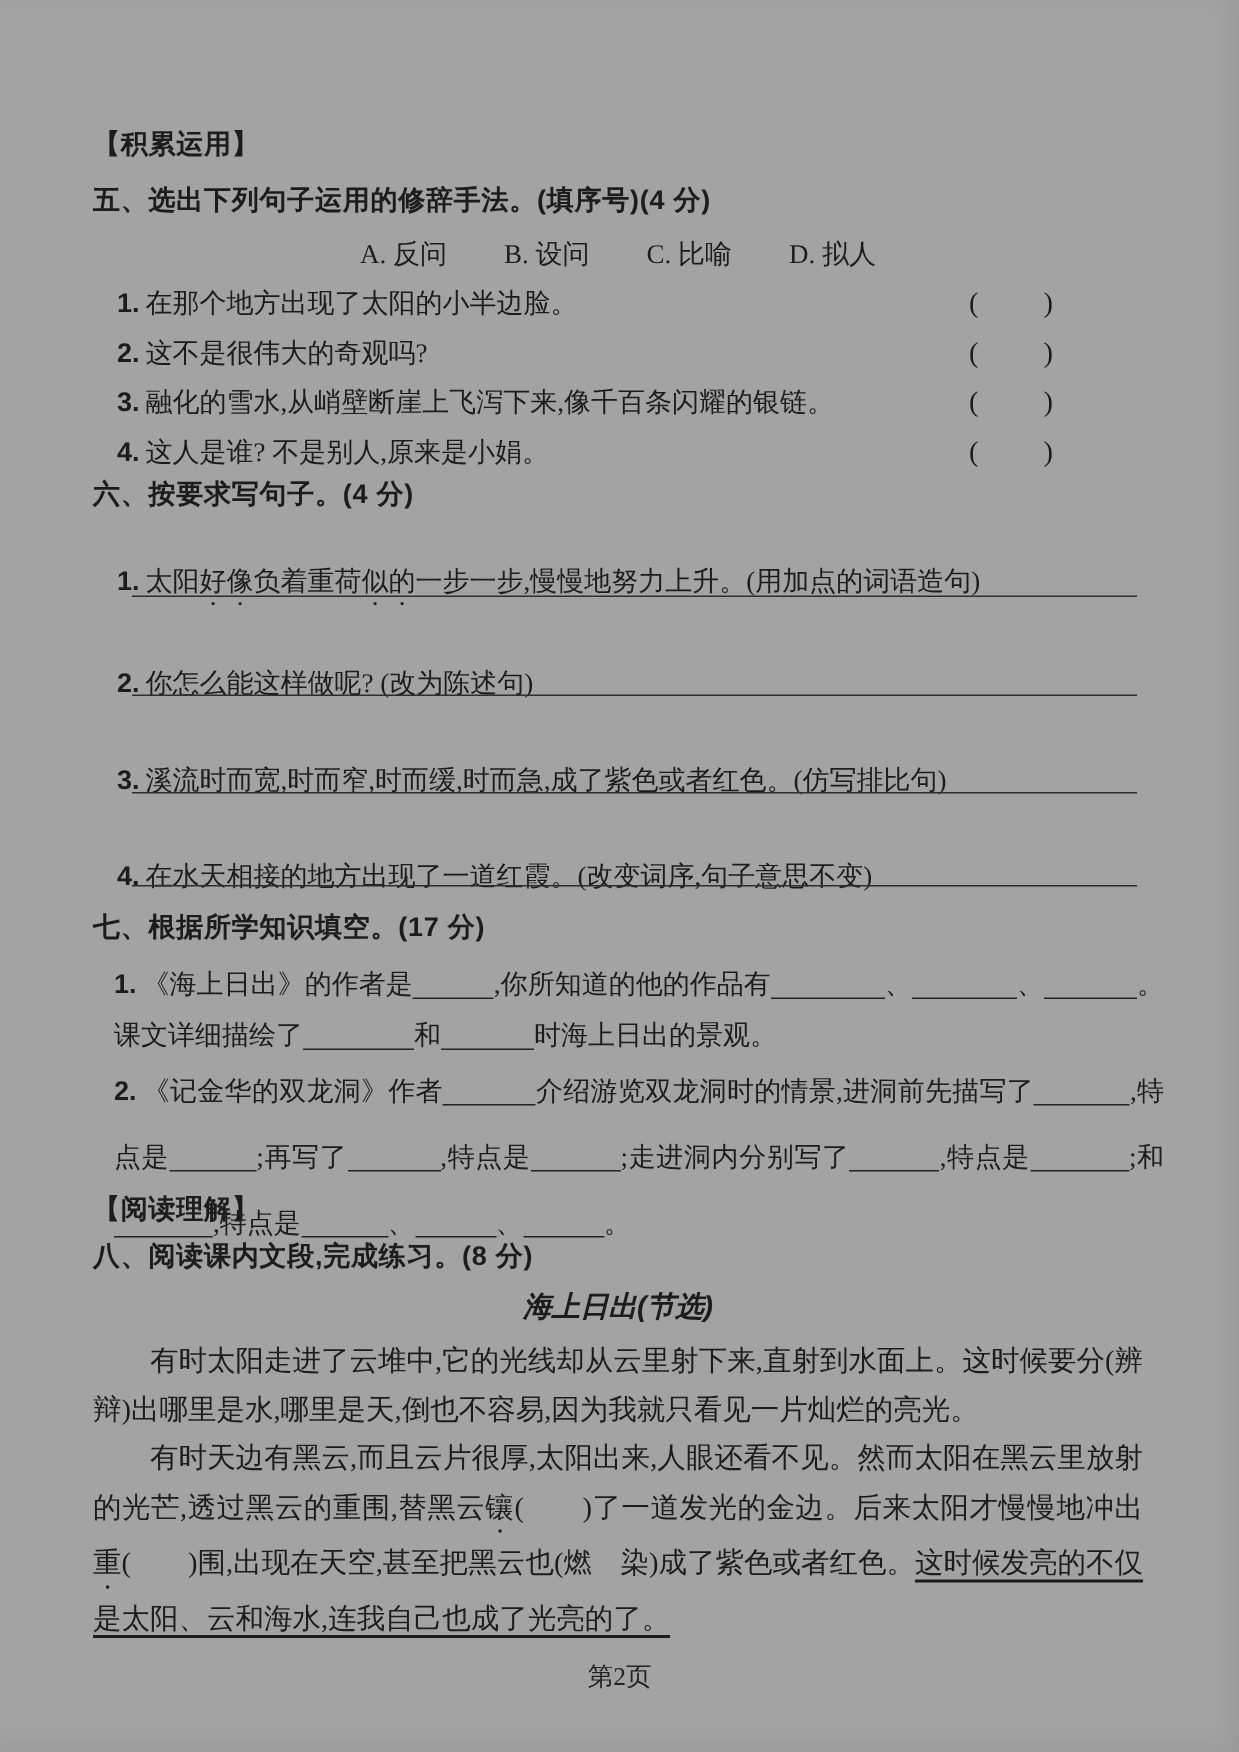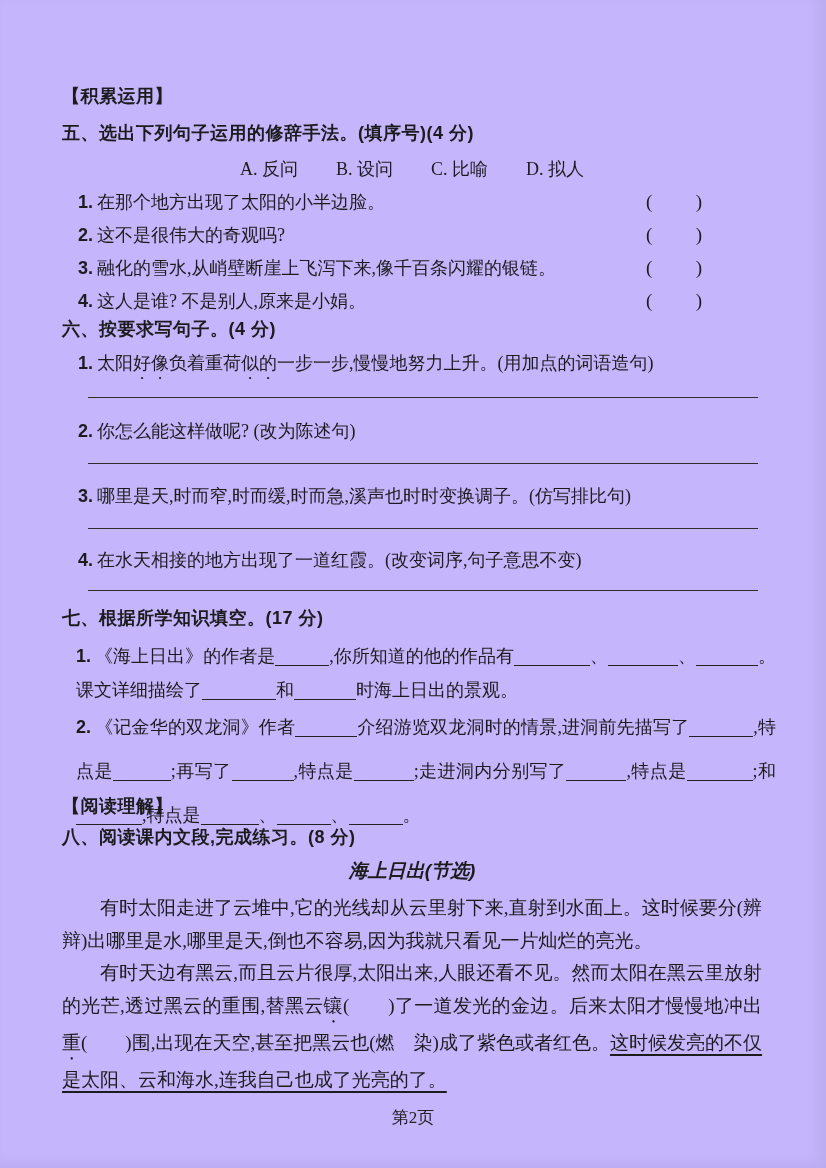--- a/index.html
+++ b/index.html
@@ -1,33 +1,33 @@
 <!DOCTYPE html>
 <html><head>
 <meta charset="utf-8">
 <style>
   html,body{margin:0;padding:0;background:#d8d8d8;}
   .page{
-    position:relative;width:826px;height:1168px;background:#c4b5fd;
+    position:relative;width:826px;height:1168px;background:#a3a3a3;
     font-family:"Liberation Serif","DejaVu Serif",serif;color:#1c1c1c;
     overflow:hidden;box-shadow:inset -8px -5px 14px rgba(0,0,0,0.05);
   }
   .content{position:absolute;left:62px;top:0;width:700px;height:1168px;}
   .abs{position:absolute;left:0;width:700px;}
   .hdr{
     font-family:"Liberation Sans","DejaVu Sans",sans-serif;
     font-weight:bold;font-size:18px;letter-spacing:0.5px;
   }
   .num{font-weight:bold;font-family:"Liberation Sans","DejaVu Sans",sans-serif;margin-right:4px;}
   
   .options-row{display:flex;justify-content:center;gap:38px;font-size:18px;}
   .q5-item{display:flex;justify-content:space-between;align-items:baseline;height:33px;padding-left:16px;font-size:18px;}
   .answer-parens{display:inline-flex;width:56px;justify-content:space-between;margin-right:60px;font-size:19px;}
   
-  .q6-item{padding-left:16px;font-size:18px;}
+  .q6-item{padding-left:16px;font-size:18px;margin-top:24px;}
   .answer-line{position:absolute;left:26px;width:670px;height:0;border-bottom:1.8px solid #2e2e2e;}
   .em-dot{
     -webkit-text-emphasis:filled dot;-webkit-text-emphasis-position:under;
     text-emphasis:filled dot;text-emphasis-position:under right;
   }
   
   .q7-item{padding-left:14px;font-size:18px;text-align:justify;}
   .lh34{line-height:34px;}
   .lh33{line-height:44px;}
   .blank{display:inline-block;border-bottom:1.7px solid #222;height:15px;vertical-align:-4px;}
@@ -92,21 +92,21 @@
       <b class="num">1.</b><span>太阳</span><span class="em-dot">好像</span><span>负着重荷</span><span class="em-dot">似的</span><span>一步一步,慢慢地努力上升。</span><span>(用加点的词语造句)</span>
     </div>
     <div class="answer-line" style="top:397px"></div>
 
     <div class="abs q6-item" style="top:419px">
       <b class="num">2.</b><span>你怎么能这样做呢? </span><span>(改为陈述句)</span>
     </div>
     <div class="answer-line" style="top:463px"></div>
 
     <div class="abs q6-item" style="top:484px">
-      <b class="num">3.</b><span>哪里是天,时而窄,时而缓,时而急,溪声也时时变换调子。</span><span>(仿写排比句)</span>
+      <b class="num">3.</b><span>溪流时而宽,时而窄,时而缓,时而急,成了紫色或者红色。</span><span>(仿写排比句)</span>
     </div>
     <div class="answer-line" style="top:528px"></div>
 
     <div class="abs q6-item" style="top:548px">
       <b class="num">4.</b><span>在水天相接的地方出现了一道红霞。</span><span>(改变词序,句子意思不变)</span>
     </div>
     <div class="answer-line" style="top:590px"></div>
 
     <div class="abs hdr" style="top:606px">七、根据所学知识填空。(17 分)</div>
 

